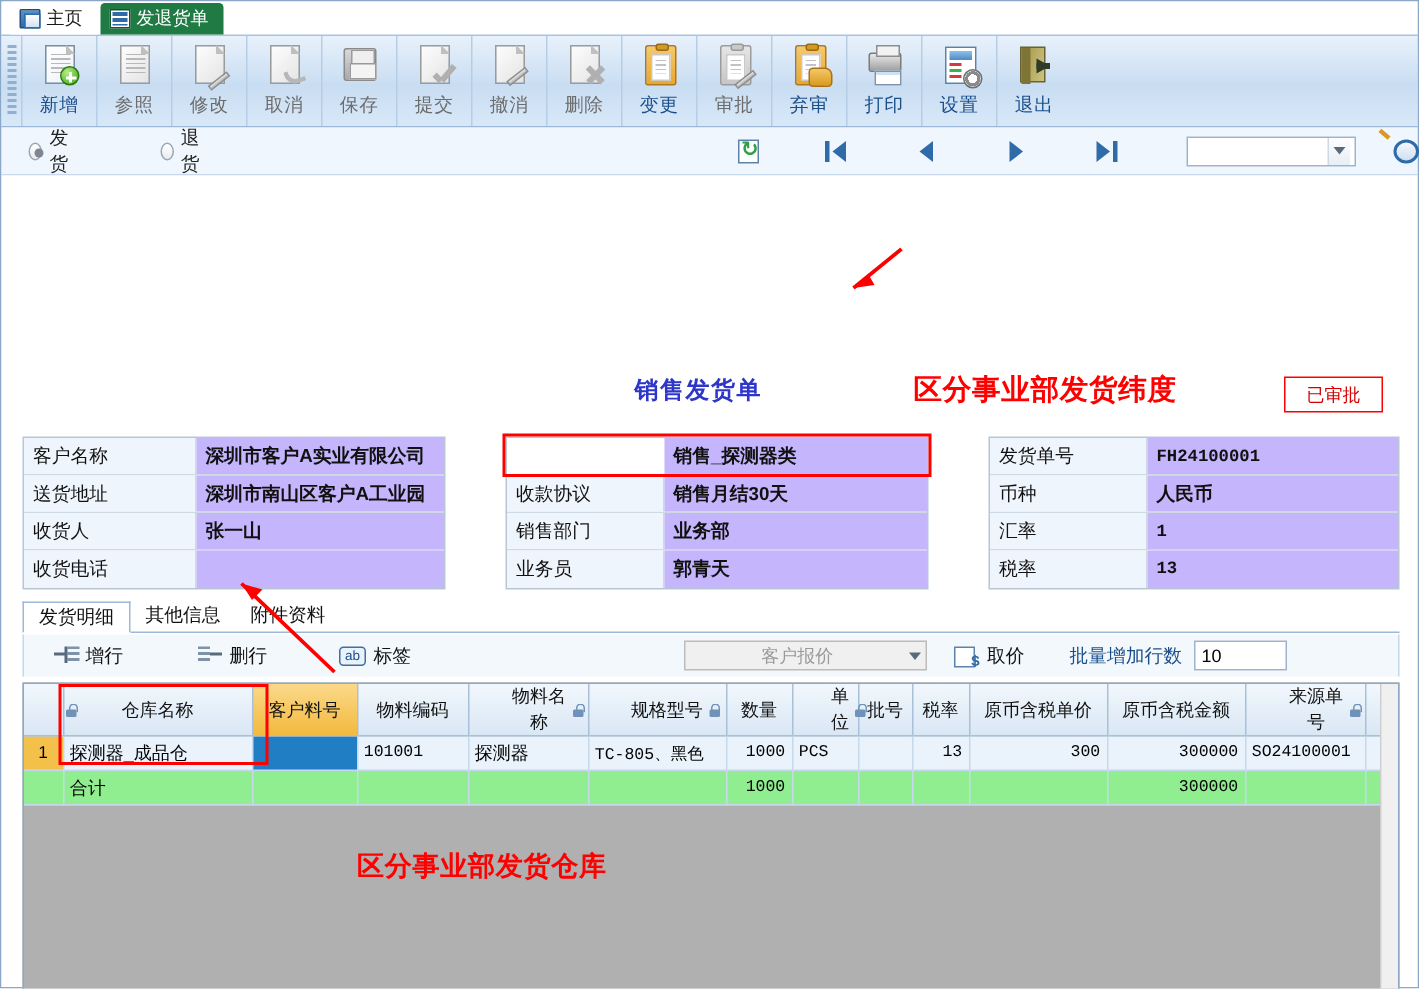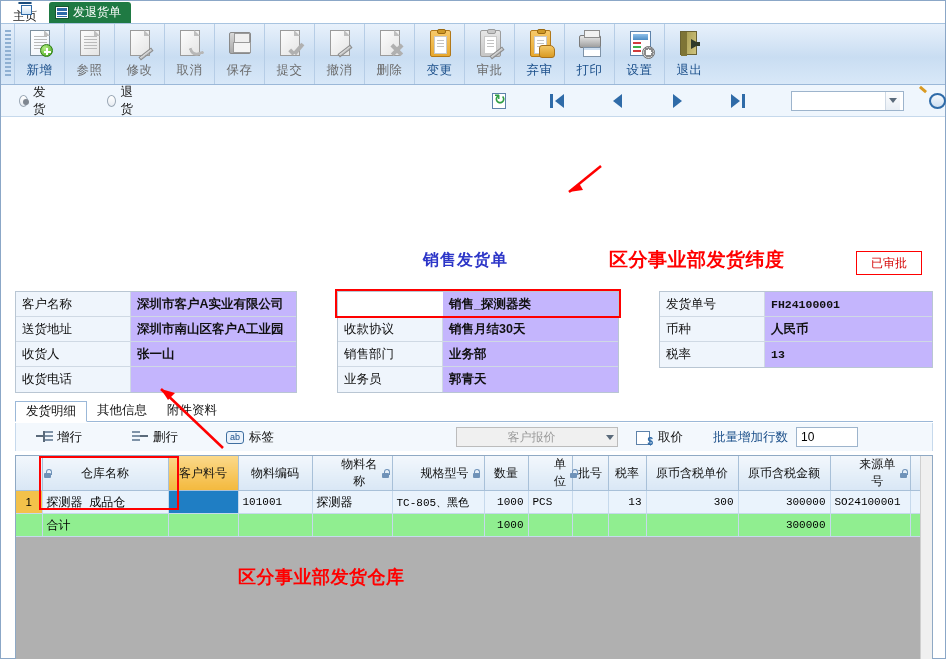--- a/index.html
+++ b/index.html
@@ -11,21 +11,21 @@
     background: #ffffff;
     overflow: hidden;
     color: #000;
   }
   .app { position:relative; width:946px; height:659px; border:1px solid #8ba7c7; background:#fff; }
 
   
   .tabstrip { height:22px; background:#ffffff; display:flex; align-items:flex-end; padding-left:6px; gap:2px; }
   .tab { height:21px; display:flex; align-items:center; gap:4px; padding:0 10px 0 6px;
          font-size:12px; border-top-left-radius:3px; border-top-right-radius:3px; }
-  .tab.home { background:#ffffff; color:#1a1a1a;flex-direction:column; }
+  .tab.home { background:#ffffff; color:#1a1a1a; }
   .tab.active { background:#1f7a43; color:#ffffff; }
   .tab-ico { width:14px; height:13px; display:inline-block; position:relative; }
   .ico-home { background:
       linear-gradient(#5b90c8,#2f6ba8);
       border:1px solid #1b4c7c; border-radius:1px; }
   .ico-home::after{ content:""; position:absolute; left:2px; top:2px; width:9px;height:8px;
       background:
         linear-gradient(#fff,#cfe3f5);
       border:1px solid #2f6ba8; }
   .ico-grid { background:#ffffff; border:1px solid #16542f; }
@@ -424,20 +424,24 @@
     <div class="redbox" style="left:334px; top:172px; width:286px; height:29px;"></div>
 
     <div class="fgrid" style="left:658px; top:174px; width:274px;">
       <div class="frow">
         <div class="flab" style="width:105px;">发货单号</div>
         <div class="fval mono">FH24100001</div>
       </div>
       <div class="frow">
         <div class="flab" style="width:105px;">币种</div>
         <div class="fval">人民币</div>
+      </div>
+      <div class="frow">
+        <div class="flab" style="width:105px;">汇率</div>
+        <div class="fval mono">1</div>
       </div>
       <div class="frow">
         <div class="flab" style="width:105px;">税率</div>
         <div class="fval mono">13</div>
       </div>
     </div>
 
     <div class="dtabs">
       <div class="dtab act">
         <span>发货明细</span>

